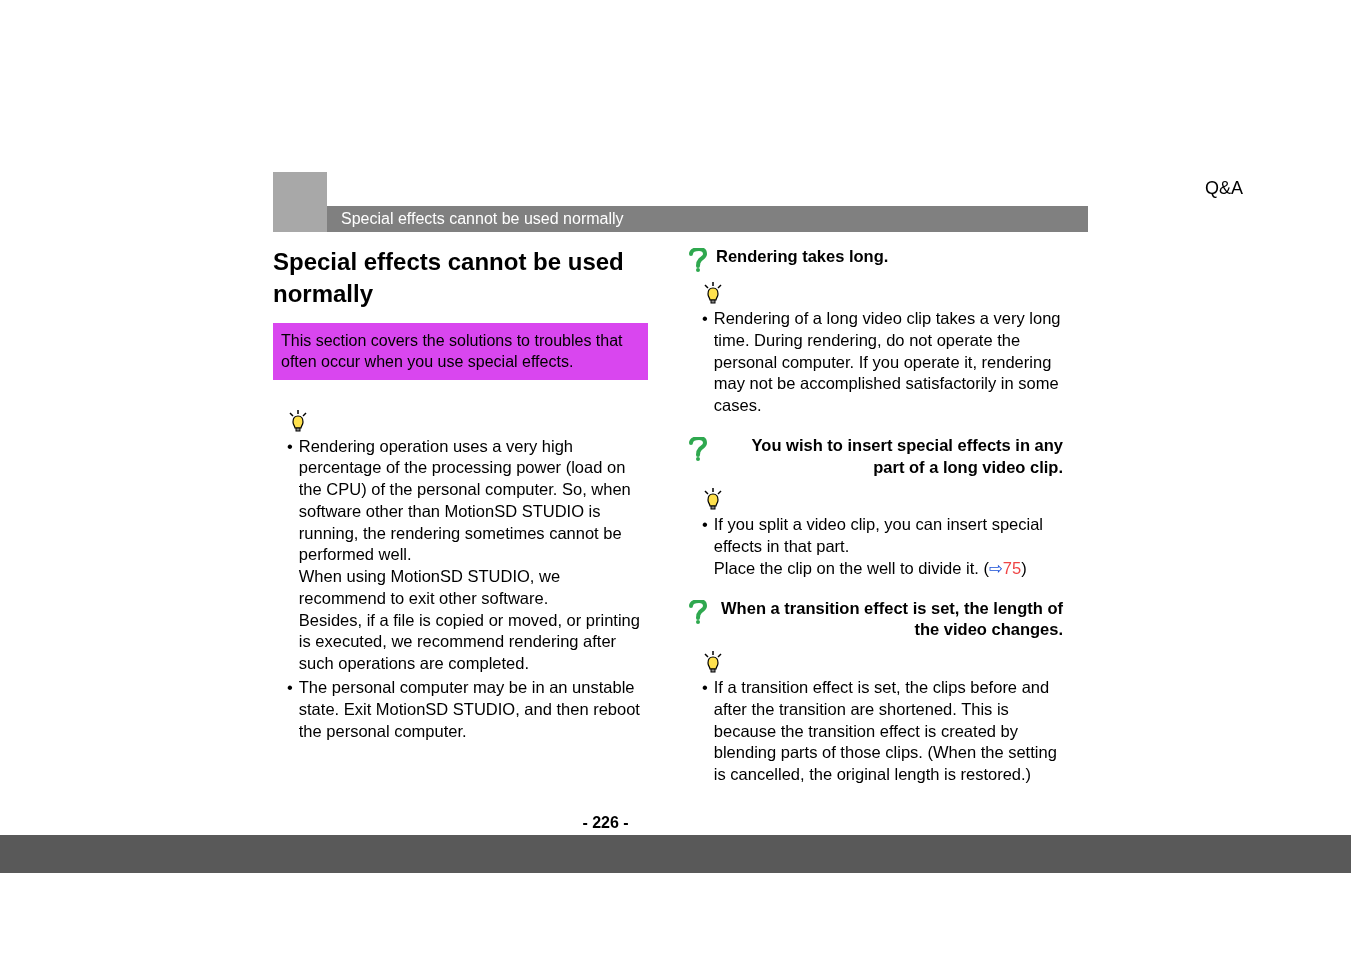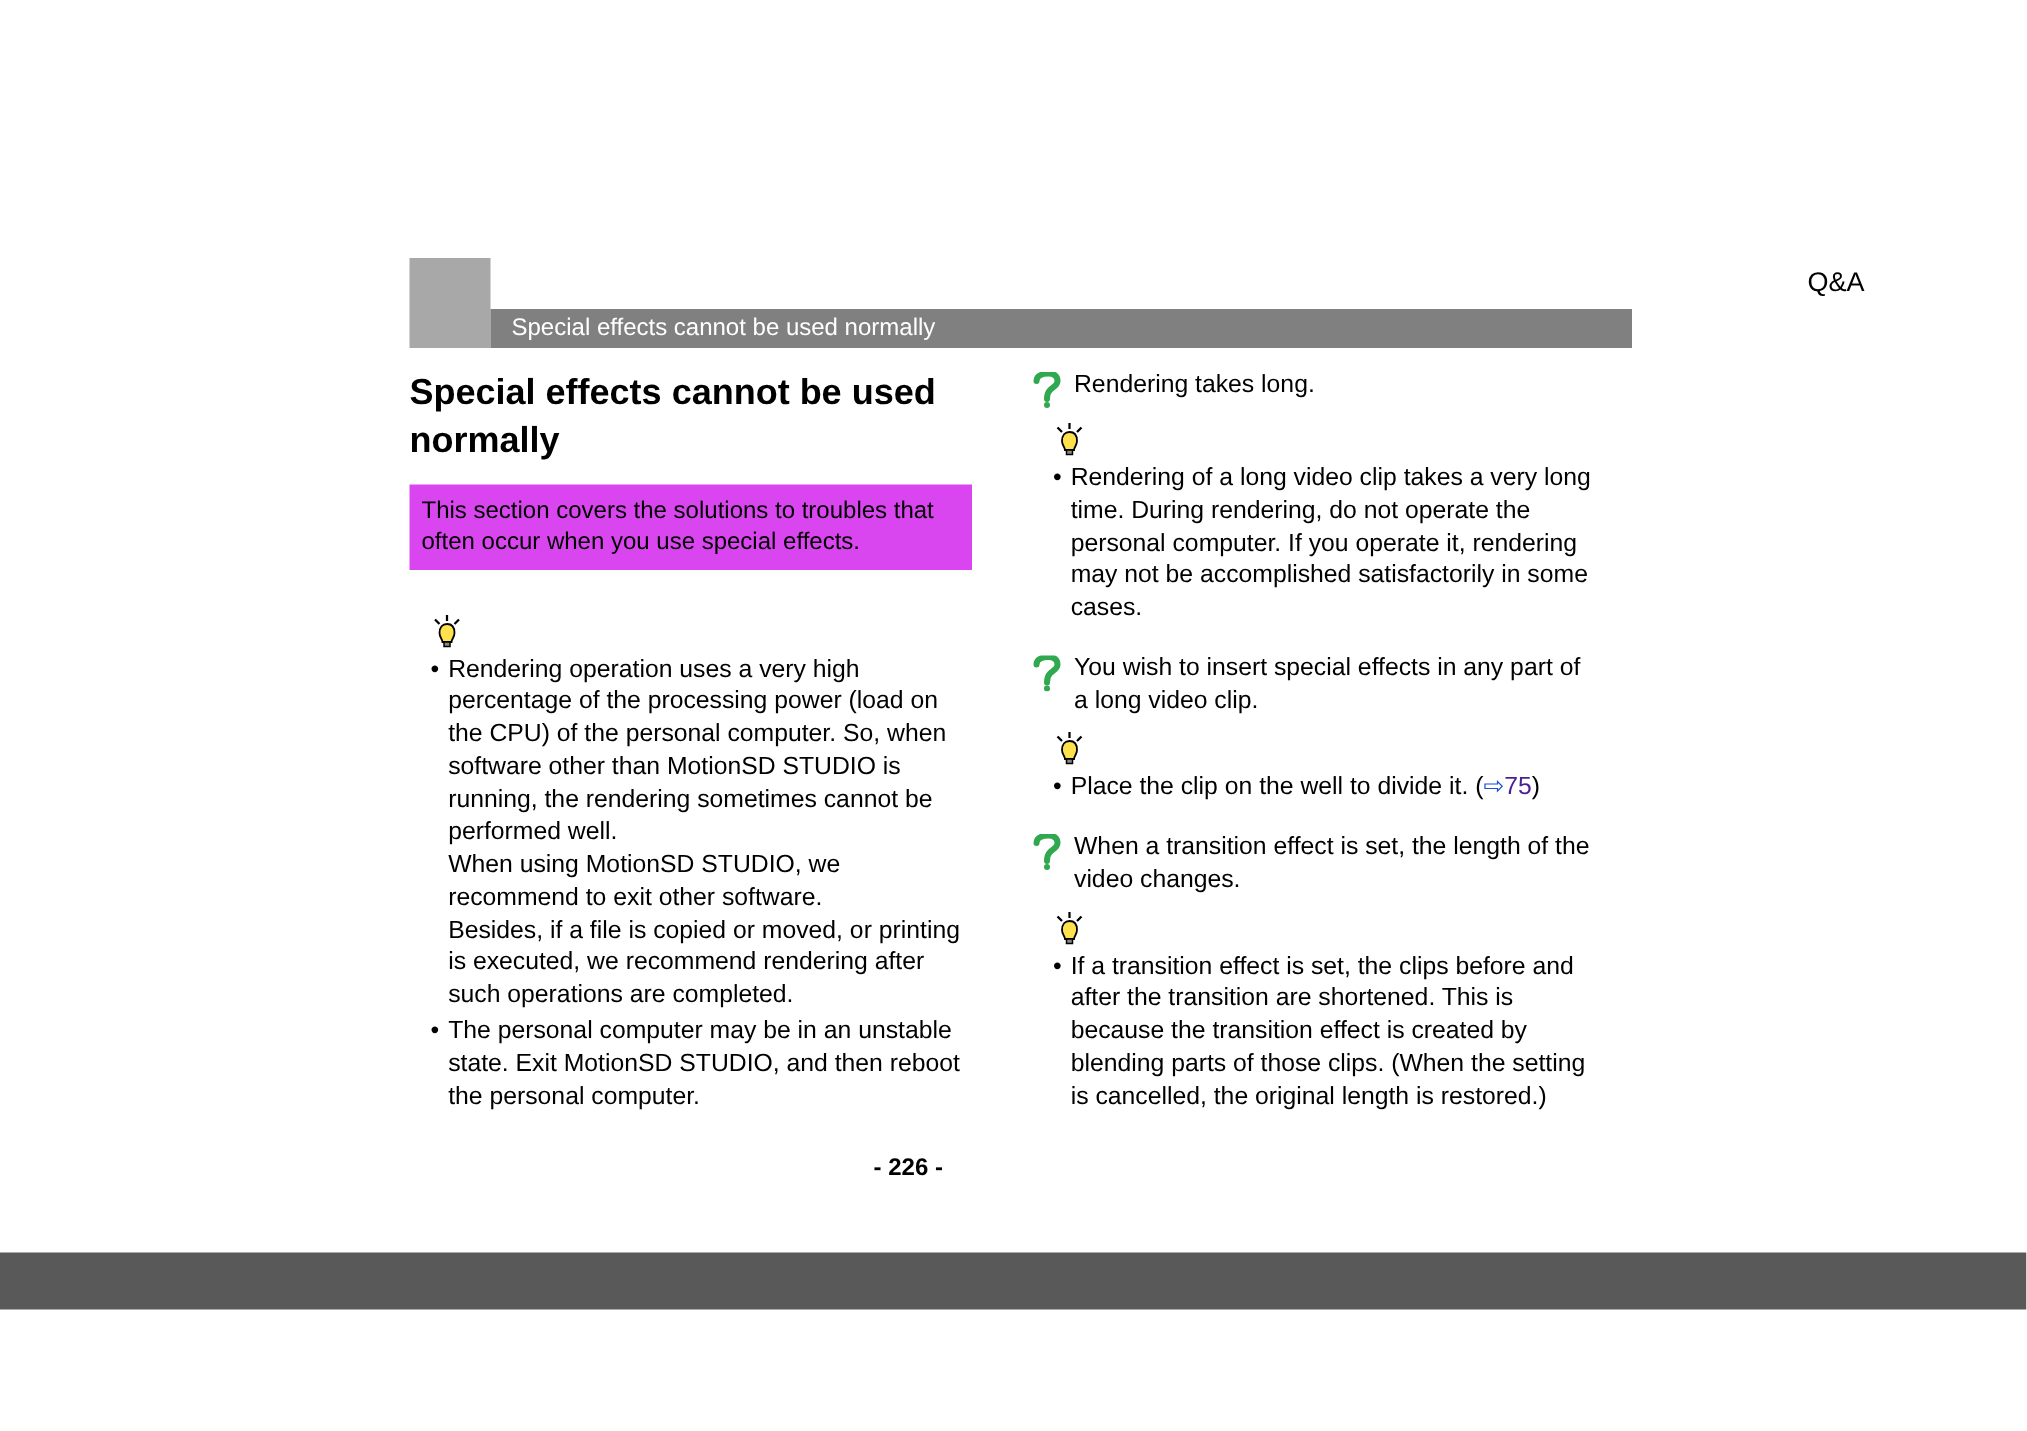--- a/index.html
+++ b/index.html
@@ -76,39 +76,40 @@
     margin-bottom: 10px;
   }
   .q-icon {
     flex-shrink: 0;
     width: 20px; height: 24px;
     position: relative;
     margin-top: 2px;
   }
   .q-icon svg { display: block; }
   .q-text {
-    font-weight: normal;
+    font-weight: bold;
     font-size: 16.5px;
+    text-align: right;
   }
   .a-icon {
     margin: 6px 0 4px 14px;
     width: 22px; height: 22px;
   }
   .a-icon svg { display: block; }
   .bullet {
     display: flex;
     gap: 6px;
     padding-left: 14px;
     margin-bottom: 2px;
   }
   .bullet-dot {
     flex-shrink: 0;
   }
   .bullet-body { flex: 1; }
-  .link { color: #4c1d95; }
+  .link { color: #ef4444; }
   .link-arrow { color: #1a4fd6; }
   .page-num {
     text-align: center;
     font-weight: bold;
     font-size: 16px;
     margin-top: 10px;
     padding-left: 48px;
   }
   .bottom-bar {
     position: absolute;
@@ -205,20 +206,21 @@
             <line x1="11" y1="0" x2="11" y2="4" stroke="#000" stroke-width="1.5"></line>
             <line x1="3" y1="3" x2="6" y2="6" stroke="#000" stroke-width="1.5"></line>
             <line x1="19" y1="3" x2="16" y2="6" stroke="#000" stroke-width="1.5"></line>
             <path d="M6 12 C6 8 8 6 11 6 C14 6 16 8 16 12 C16 15 14 16 14 18 L8 18 C8 16 6 15 6 12 Z" fill="#ffe14d" stroke="#000" stroke-width="1.2"></path>
             <rect x="9" y="18" width="4" height="3" fill="#888" stroke="#000" stroke-width="1"></rect>
           </svg>
         </div>
         <div class="bullet">
           <span class="bullet-dot">•</span>
           <div class="bullet-body">
+            <div>If you split a video clip, you can insert special effects in that part.</div>
             <div>
               <span>Place the clip on the well to divide it. (</span><span class="link-arrow">⇨</span><span class="link">75</span><span>)</span>
             </div>
           </div>
         </div>
       </div>
 
       <div class="q-block">
         <div class="q-row">
           <span class="q-icon">

